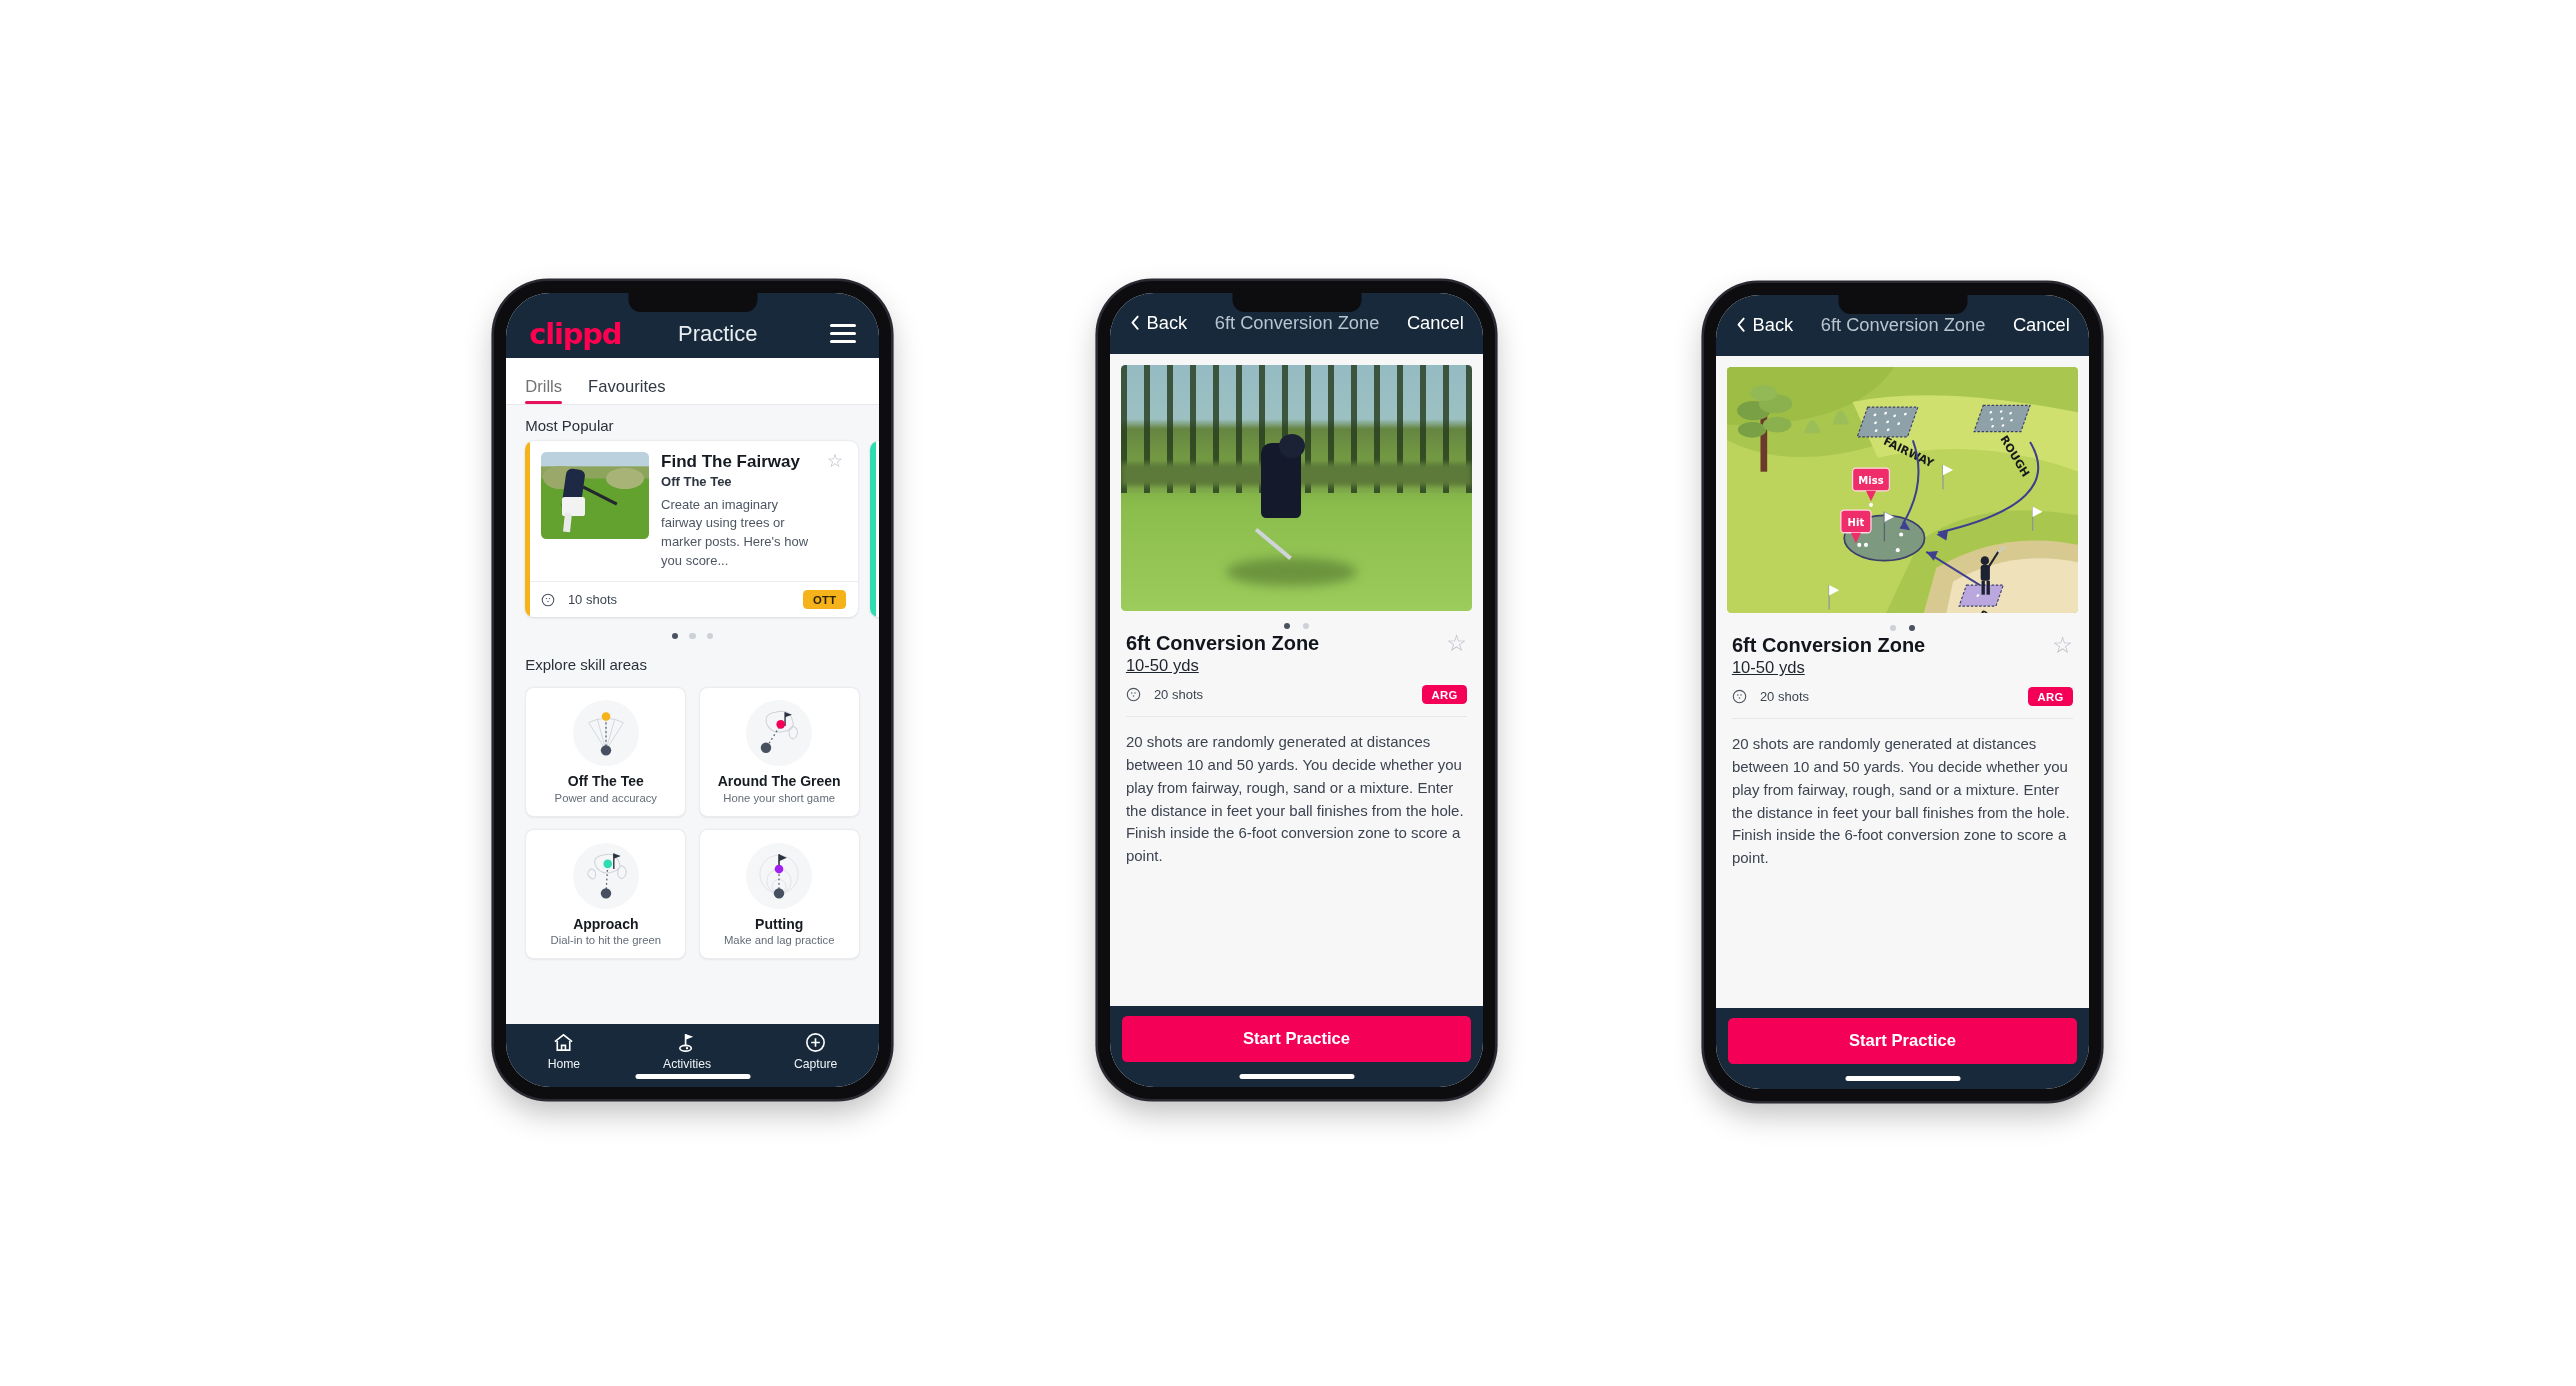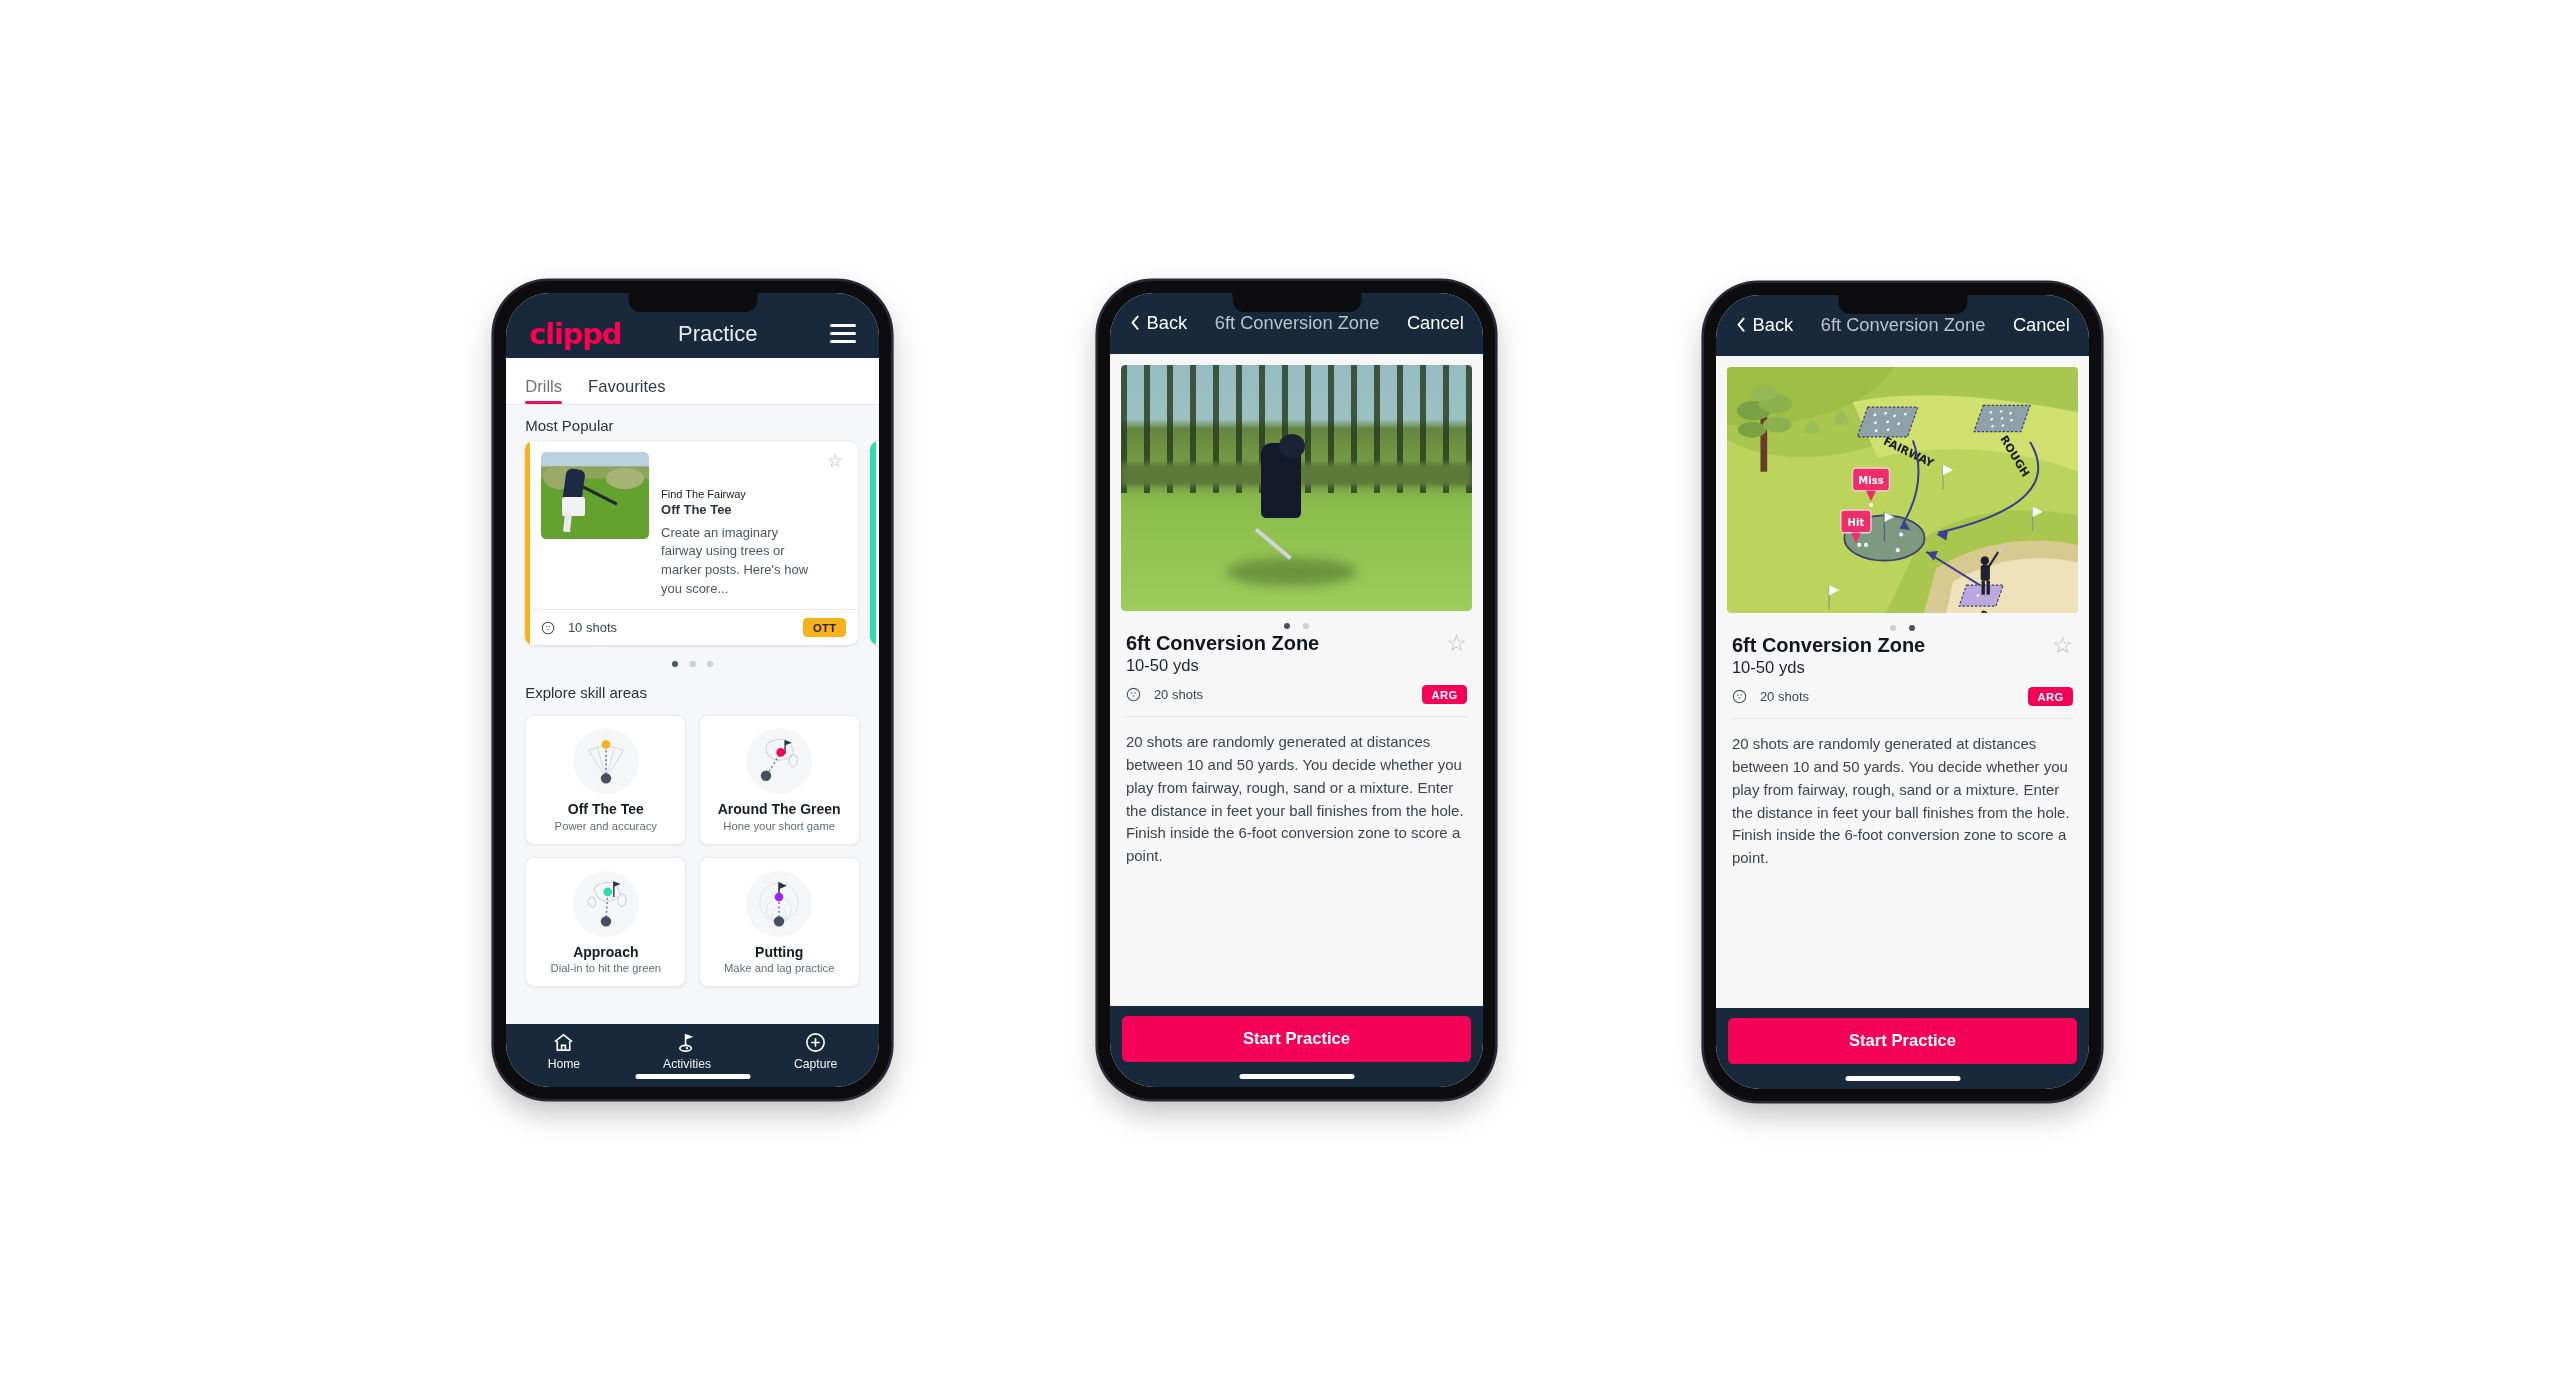--- a/index.html
+++ b/index.html
@@ -90,21 +90,21 @@
     position: absolute; left: 23px; top: 17.4px; width: 19px; height: 40px;
     background: #1e2a45; border-radius: 6.1px 6.1px 2.6px 2.6px; transform: rotate(8deg);
   }
   .thumb .shorts { position: absolute; left: 21px; top: 45px; width: 23px; height: 19px; background: #f2f2f2; border-radius: 2.6px; }
   .thumb .leg { position: absolute; left: 23.5px; top: 61px; width: 7px; height: 19px; background: #e9e9ea; transform: rotate(6deg); }
   .thumb .club { position: absolute; left: 40px; top: 42px; width: 38px; height: 2.6px; background: #22262e; transform: rotate(27deg); }
   .thumb .bush { position: absolute; left: 1.7px; top: 14px; width: 35px; height: 23px; background: #9aa96a; border-radius: 50%; }
   .thumb .bush2 { position: absolute; right: 5.2px; top: 15.7px; width: 38px; height: 21px; background: #a8b377; border-radius: 50%; }
 
   .card-text { flex: 1; min-width: 0; }
-  .card-title { font-size: 11px; font-weight: 400; color: #161b22; margin-top: 36px; }
+  .card-title { font-size: 17px; font-weight: 700; color: #161b22; }
   .card-sub { font-size: 13px; font-weight: 700; color: #2c3440; margin-top: 1.7px; }
   .card-desc { font-size: 13px; color: #4d5662; line-height: 1.45; margin-top: 7px; }
   .star { width: 21px; flex: 0 0 21px; color: #b7bcc4; font-size: 18.3px; line-height: 1; cursor: pointer; }
   .card-foot {
     border-top: 0.9px solid #ececef; padding: 7.8px 12.2px 7.8px 15.7px;
     display: flex; align-items: center; justify-content: space-between;
   }
   .shots { display: flex; align-items: center; gap: 13px; font-size: 13px; color: #3c444f; }
   .badge {
     font-size: 11.3px; font-weight: 700; padding: 3.5px 9.6px; border-radius: 4.4px;
@@ -167,21 +167,21 @@
   .hero.photo .shadow { position: absolute; left: 30%; bottom: 10%; width: 131px; height: 28px; background: rgba(40,66,24,.38); border-radius: 50%; filter: blur(5.2px); }
 
   
   .hero.illo { background: #b9d357; }
   .hero.illo svg { position: absolute; inset: 0; width: 100%; height: 100%; }
 
   .detail-dots { display: flex; gap: 12.2px; justify-content: center; padding: 12.2px 0 3.5px; }
   .detail-meta { padding: 0 15.7px; }
   .dtitle-row { display: flex; align-items: flex-start; justify-content: space-between; }
   .dtitle { font-size: 20px; font-weight: 700; color: #12161c; }
-  .dsub { font-size: 16.6px; color: #1f252d; margin-top: 0.9px; }
+  .dsub { font-size: 16.6px; color: #1f252d; margin-top: 0.9px; text-decoration: underline; }
   .dshots-row { display: flex; align-items: center; justify-content: space-between; margin-top: 8.7px; }
   .hr { height: 0.9px; background: #e6e7ea; margin: 12.2px 15.7px 0; }
   .ddesc { padding: 14px 15.7px 0; font-size: 15px; line-height: 1.52; color: #3d4450; }
 
   .cta-wrap { background: #17293a; padding: 10.5px 12.2px 24.4px; }
   .cta {
     display: block; width: 100%; background: #f50057; color: #fff;
     border: none; border-radius: 5.2px; padding: 13px 8px;
     font-size: 16.6px; font-weight: 700; font-family: "Liberation Sans", sans-serif; cursor: pointer;
   }

